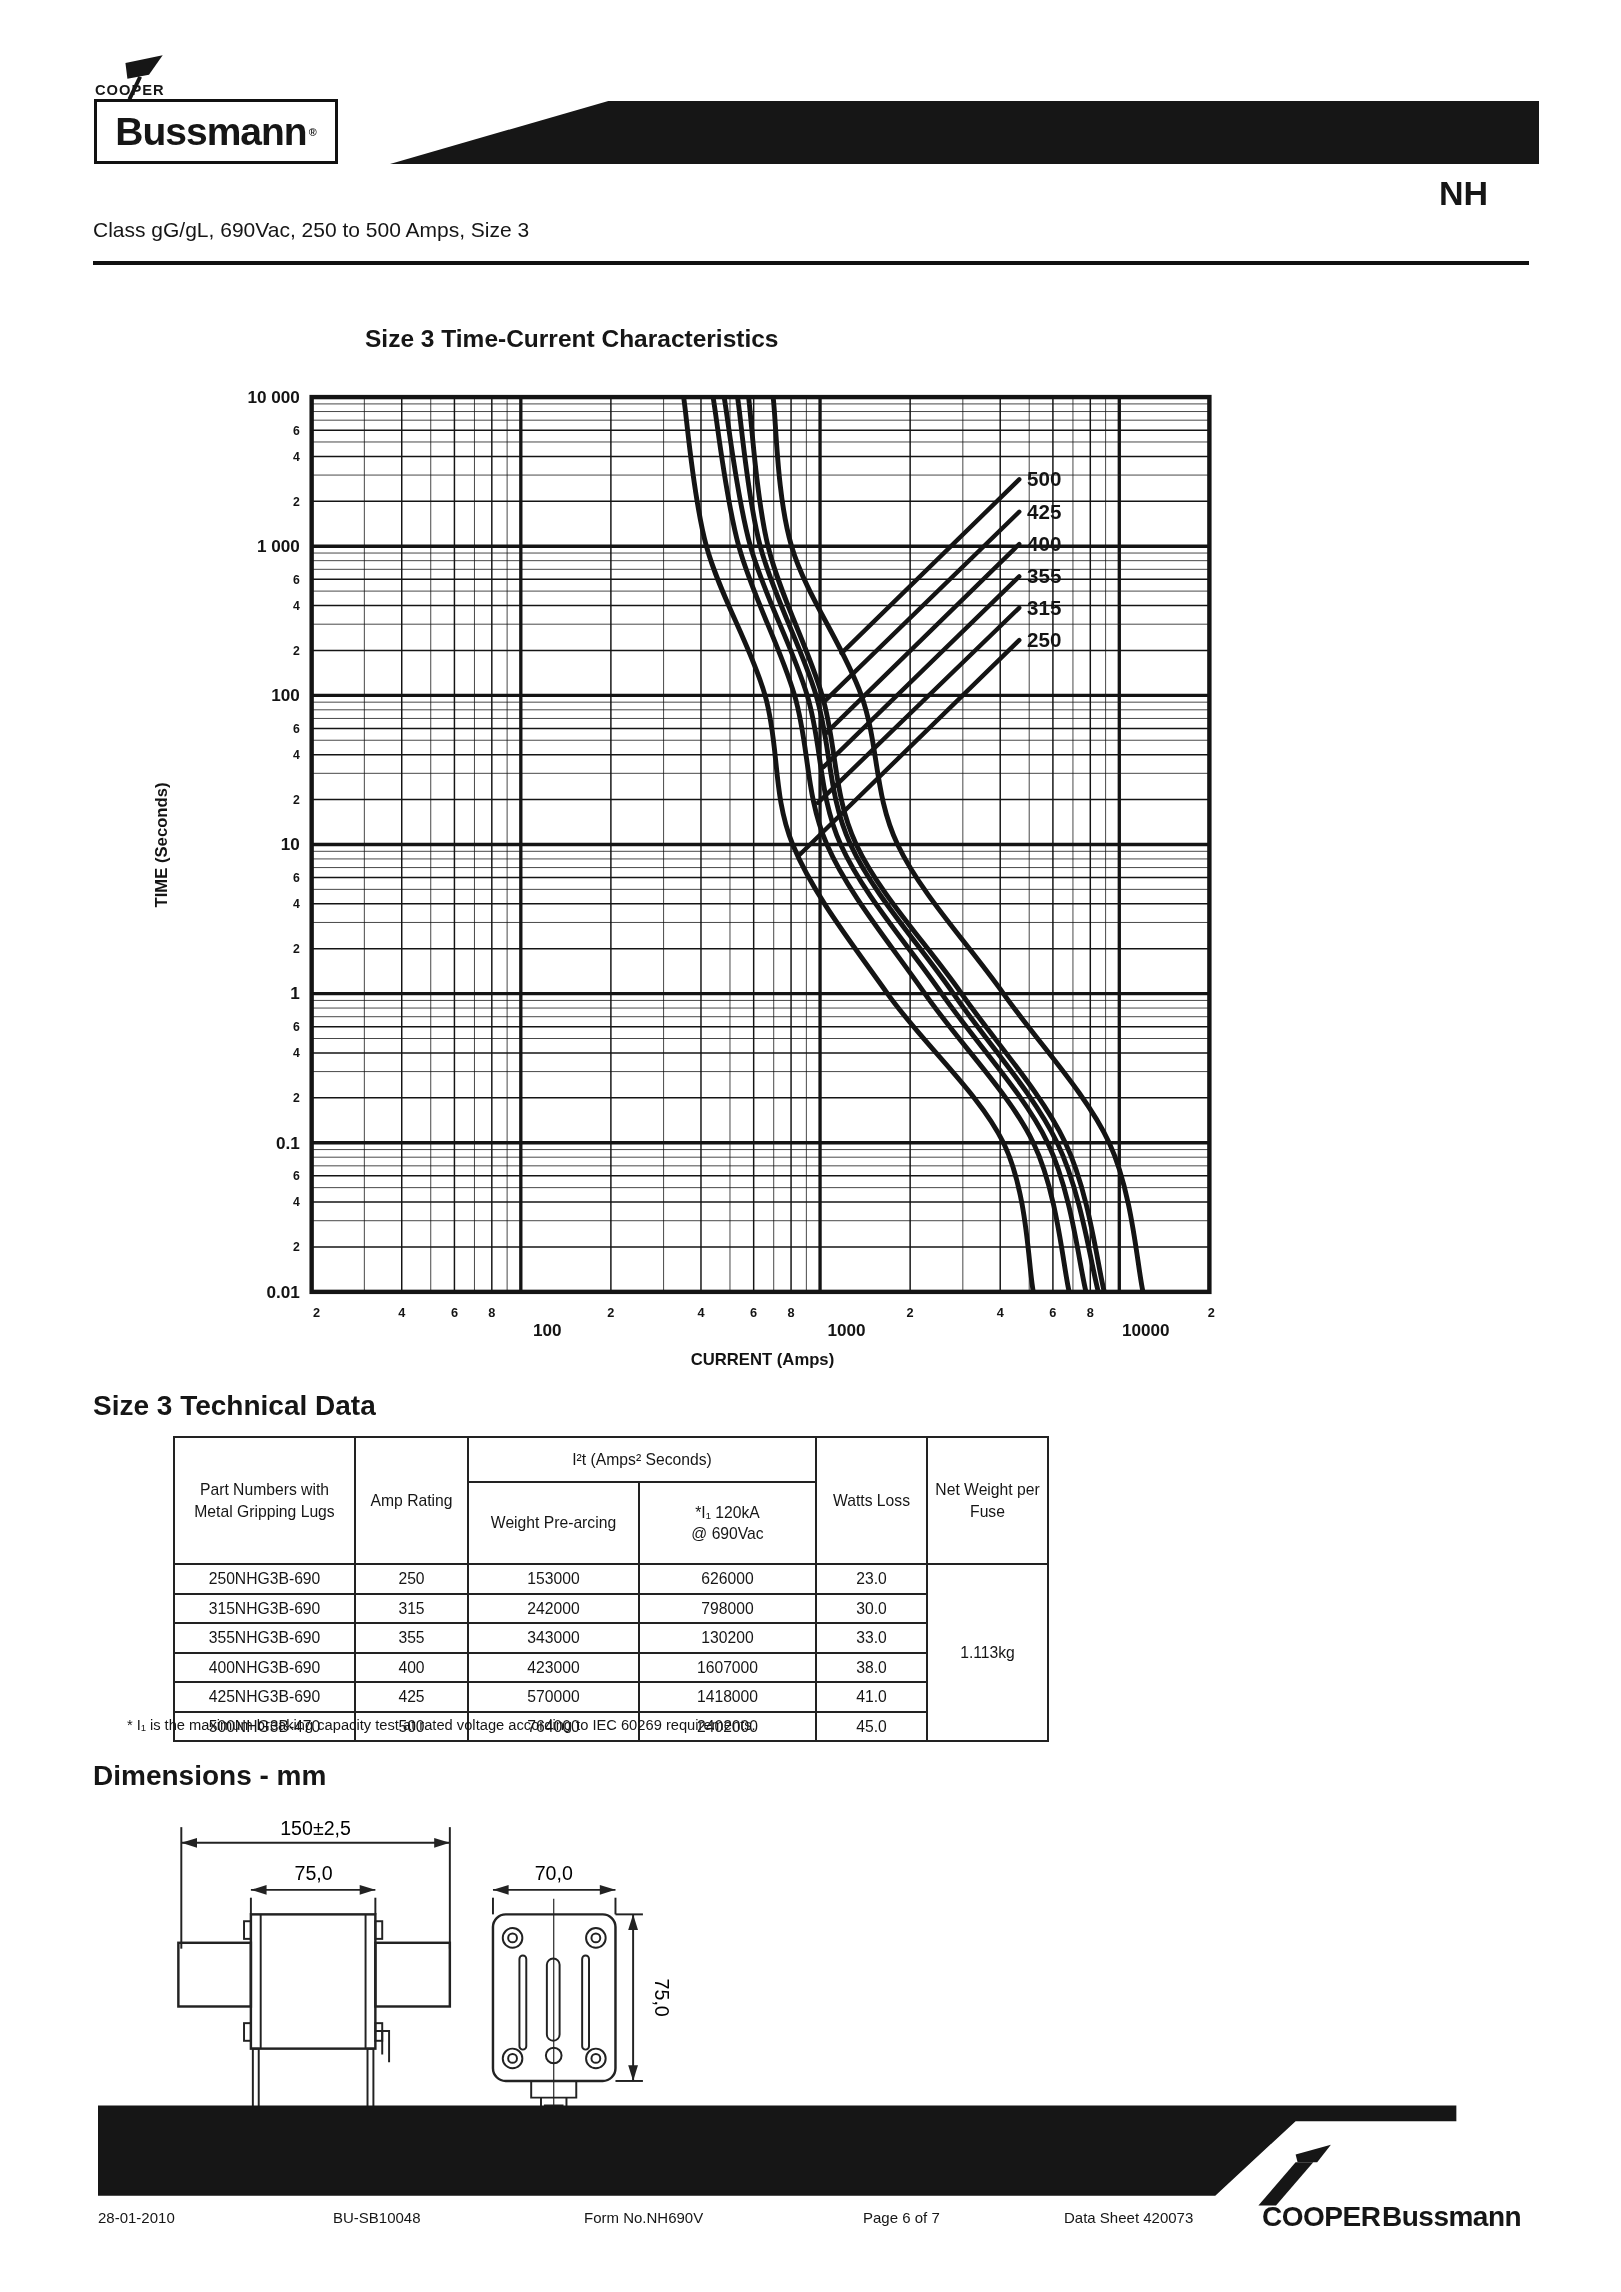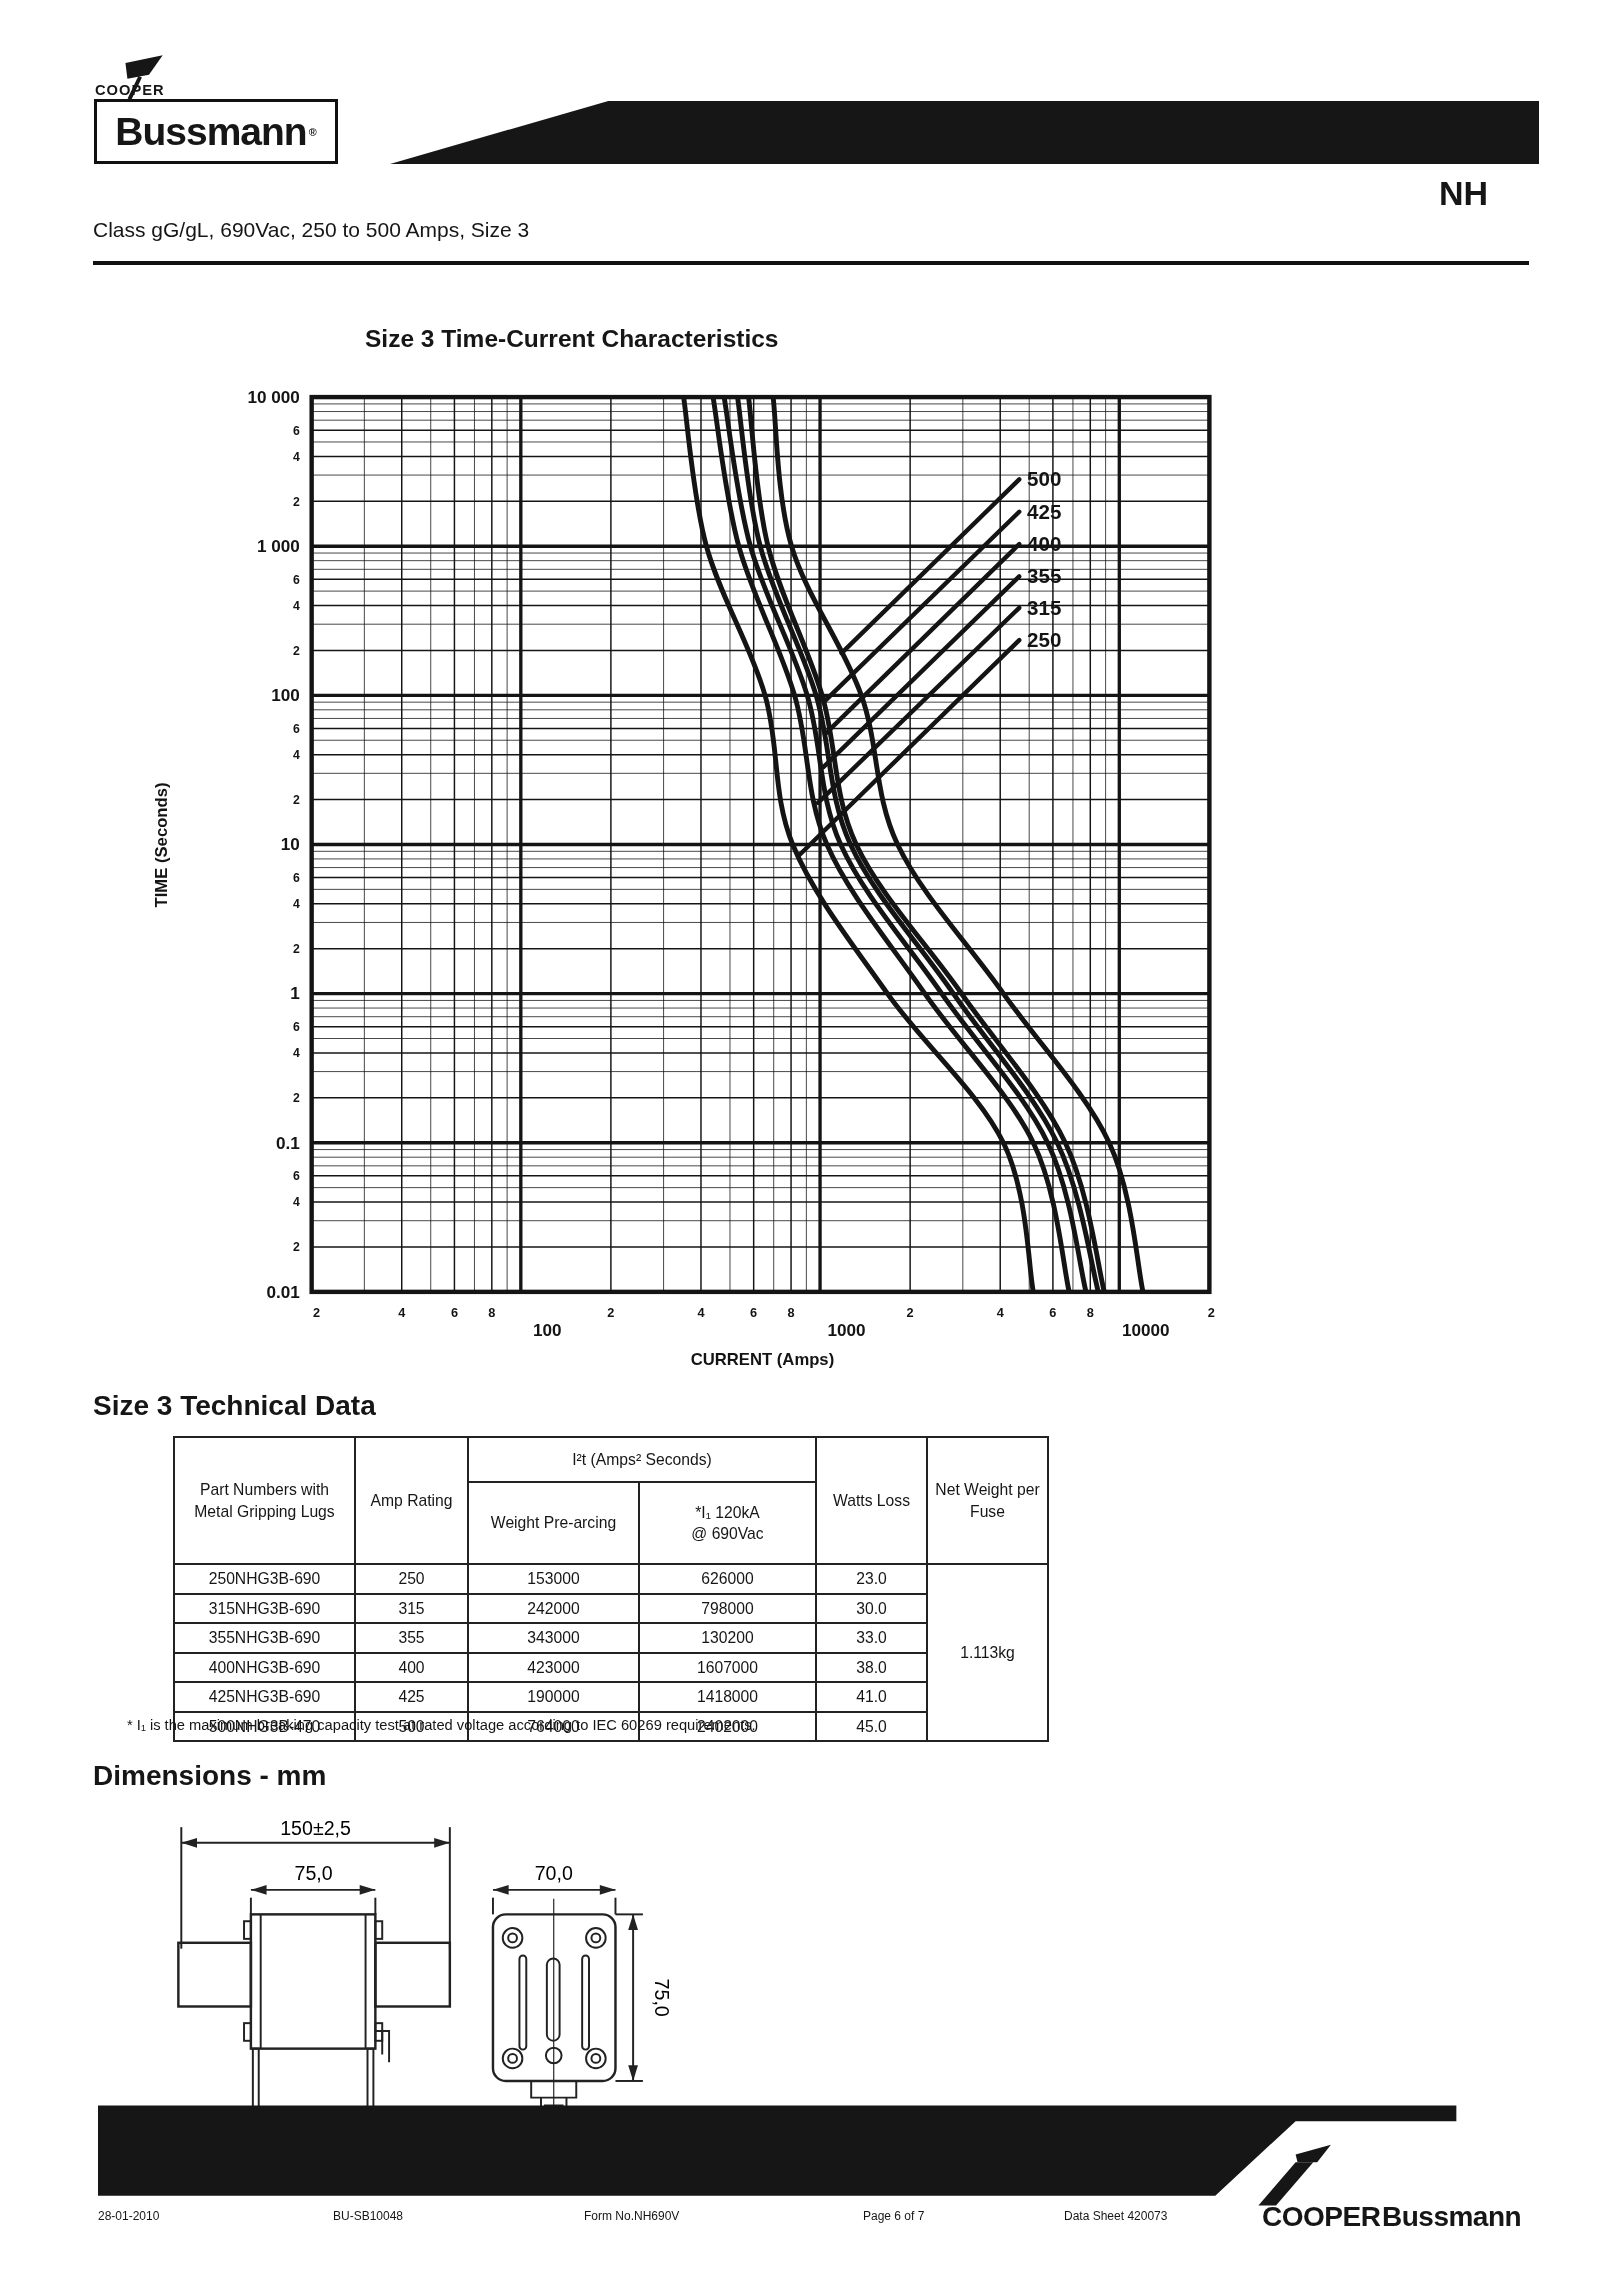--- a/index.html
+++ b/index.html
@@ -29,21 +29,21 @@
   .tech-table{border-collapse:collapse;table-layout:fixed;background:#fff;}
   .tech-table th,.tech-table td{border:2px solid #222;font-weight:400;font-size:15.7px;
       text-align:center;vertical-align:middle;padding:2px 3.9px;line-height:1.35;}
   .tech-table{border:2.9px solid #222;}
   .tech-table thead tr:first-child th{height:39px;}
   .tech-table thead tr:last-child th{height:76px;}
   .tech-table tbody td{height:23.5px;}
   .footnote{font-size:14.7px;white-space:nowrap;}
 
   
-  .foot-text{top:2209px;font-size:12px;white-space:nowrap;}
+  .foot-text{top:2209px;font-size:15px;white-space:nowrap;}
   .foot-brand-cooper{left:1262px;top:2201px;font-size:28px;font-weight:900;letter-spacing:-0.5px;}
   .foot-brand-buss{left:1382px;top:2201px;font-size:28px;font-weight:600;letter-spacing:-0.5px;}
 </style>
 </head>
 <body>
 
 <div class="page">
 
   <svg class="abs" style="left:0;top:0" width="1621" height="2293" viewBox="0 0 1654 2339">
 
@@ -346,21 +346,21 @@
         <tr>
           <td>400NHG3B-690</td>
           <td>400</td>
           <td>423000</td>
           <td>1607000</td>
           <td>38.0</td>
         </tr>
         <tr>
           <td>425NHG3B-690</td>
           <td>425</td>
-          <td>190000</td>
+          <td>570000</td>
           <td>1418000</td>
           <td>41.0</td>
         </tr>
         <tr>
           <td>500NHG3B-470</td>
           <td>500</td>
           <td>764000</td>
           <td>2402000</td>
           <td>45.0</td>
         </tr>

